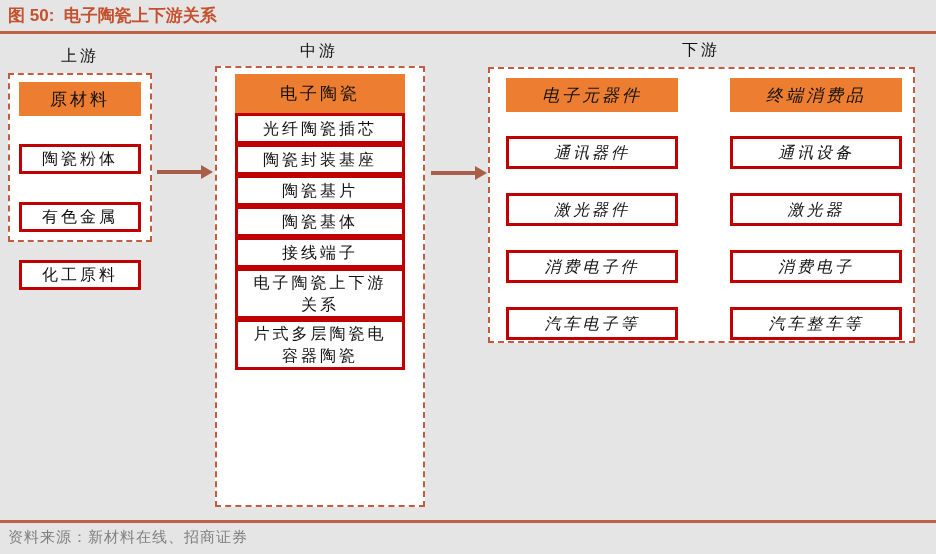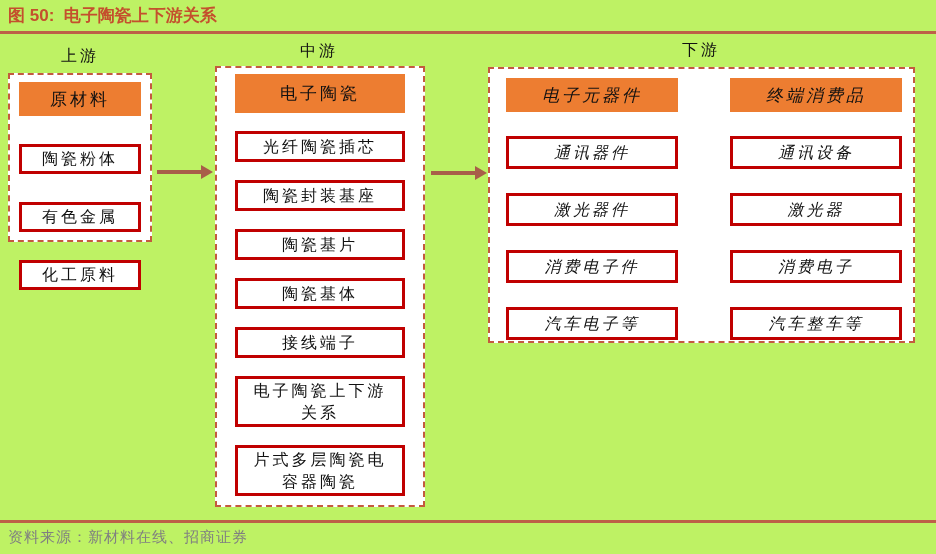--- a/index.html
+++ b/index.html
@@ -1,20 +1,20 @@
 <!DOCTYPE html>
 <html><head>
 <meta charset="utf-8">
 <style>
   html, body { margin: 0; padding: 0; background: #ffffff; }
   .canvas {
     position: relative;
     width: 936px;
     height: 554px;
-    background: #bef264;
+    background: #e5e5e5;
     font-family: "Liberation Serif", serif;
     overflow: hidden;
   }
   .fig-title {
     position: absolute;
     left: 8px;
     top: 4px;
     font-family: "Liberation Sans", sans-serif;
     font-weight: bold;
     font-size: 17px;
@@ -43,21 +43,21 @@
   #lbl-down { left: 682px; top: 40px; }
   .dashed-box {
     position: absolute;
     border: 2px dashed #C45A3F;
     background: #ffffff;
     box-sizing: border-box;
     display: flex;
     flex-direction: column;
   }
   #box-up   { left: 8px;   top: 73px; width: 144px; height: 169px; padding: 7px 9px;  gap: 28px; }
-  #box-mid  { left: 215px; top: 66px; width: 210px; height: 441px; padding: 6px 18px; gap: 18px; }
+  #box-mid  { left: 215px; top: 66px; width: 210px; height: 441px; padding: 6px 18px; }
   #box-down { left: 488px; top: 67px; width: 427px; height: 276px; flex-direction: row; padding: 9px 0 0 16px; gap: 52px; }
   .col { display: flex; flex-direction: column; width: 172px; gap: 24px; font-style: italic; }
   .header-box {
     background: #ED7D31;
     min-height: 34px;
     flex-shrink: 0;
     display: flex;
     align-items: center;
     justify-content: center;
     font-size: 17px;

